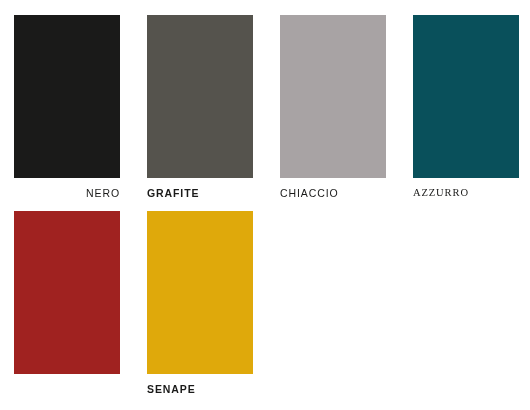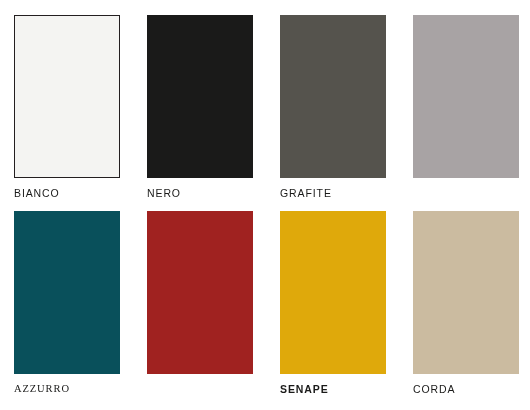--- a/index.html
+++ b/index.html
@@ -54,51 +54,44 @@
     color: #1A1A19;
     text-transform: uppercase;
     white-space: nowrap;
   }
 </style>
 </head>
 <body style="background-color: rgb(255, 255, 255);">
 
 <div id="palette-grid">
 
-  <div class="swatch-cell">
-    <div class="swatch-chip bordered" style="background-color: rgb(244, 244, 242); border-color: rgb(35, 31, 32);"></div>
-    <div class="swatch-label" style="color: rgb(26, 26, 25);">BIANCO</div>
-  </div>
 
   <div class="swatch-cell">
     <div class="swatch-chip" style="background-color: rgb(26, 26, 25);"></div>
-    <div class="swatch-label" style="color: rgb(26, 26, 25);">NERO</div>
+    <div class="swatch-label" style="color: rgb(26, 26, 25); text-align: right;">NERO</div>
   </div>
 
   <div class="swatch-cell">
     <div class="swatch-chip" style="background-color: rgb(85, 83, 77);"></div>
-    <div class="swatch-label" style="color: rgb(26, 26, 25);">GRAFITE</div>
+    <div class="swatch-label" style="color: rgb(26, 26, 25); font-weight: bold;">GRAFITE</div>
   </div>
 
   <div class="swatch-cell">
     <div class="swatch-chip" style="background-color: rgb(168, 163, 164);"></div>
+    <div class="swatch-label" style="color: rgb(26, 26, 25);">CHIACCIO</div>
   </div>
 
   <div class="swatch-cell">
     <div class="swatch-chip" style="background-color: rgb(9, 80, 91);"></div>
     <div class="swatch-label" style="color: rgb(26, 26, 25); font-family: Liberation Serif, serif;">AZZURRO</div>
   </div>
 
   <div class="swatch-cell">
     <div class="swatch-chip" style="background-color: rgb(160, 34, 32);"></div>
   </div>
 
   <div class="swatch-cell">
     <div class="swatch-chip" style="background-color: rgb(223, 169, 11);"></div>
     <div class="swatch-label" style="color: rgb(26, 26, 25); font-weight: bold;">SENAPE</div>
   </div>
 
-  <div class="swatch-cell">
-    <div class="swatch-chip" style="background-color: rgb(203, 187, 160);"></div>
-    <div class="swatch-label" style="color: rgb(26, 26, 25);">CORDA</div>
-  </div>
 
 </div>
 
 </body></html>

